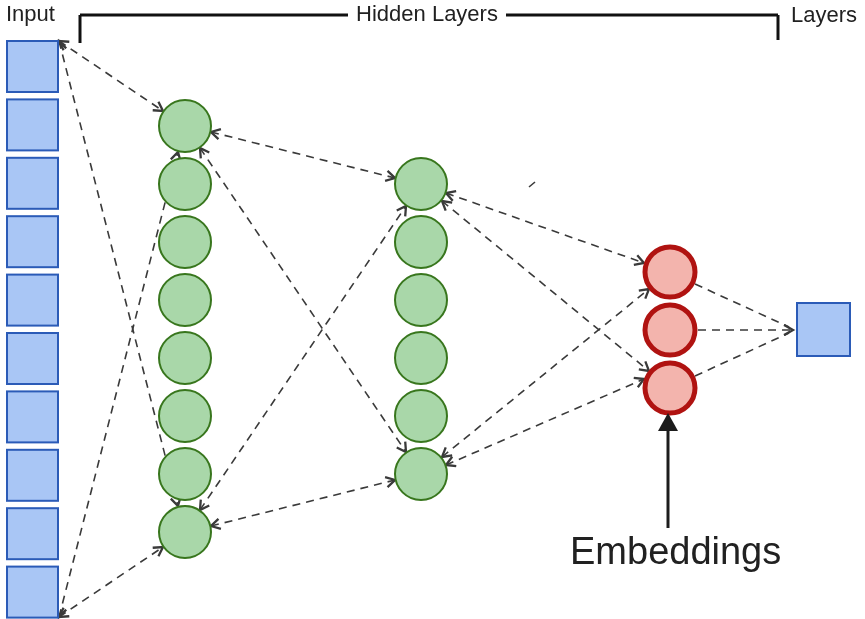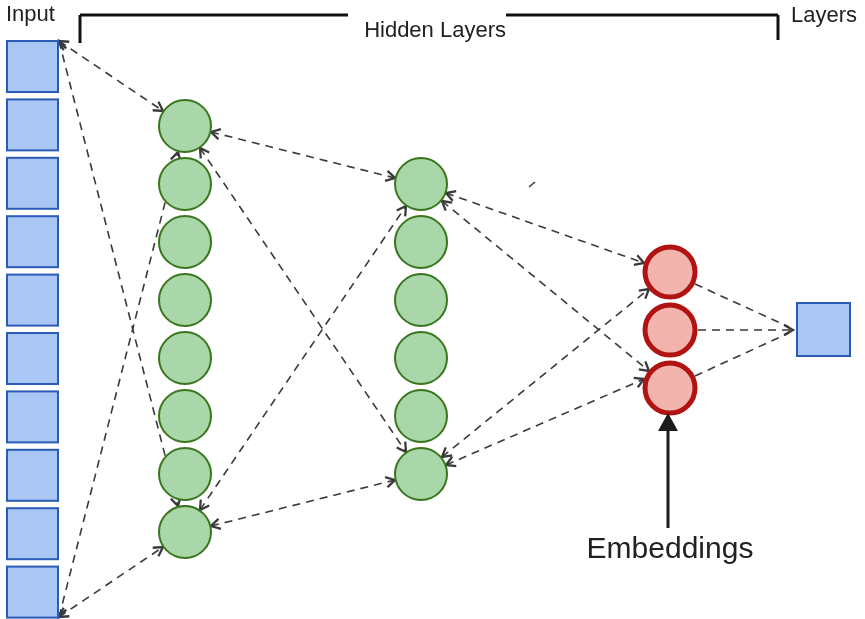--- a/index.html
+++ b/index.html
@@ -14,25 +14,25 @@
   #diagram-svg { position: absolute; left: 0; top: 0; }
   .diagram-label {
     position: absolute;
     color: #212121;
     font-size: 22px;
     line-height: 1.1;
     white-space: nowrap;
     user-select: none;
   }
   #input-label { left: 6px; top: 2px; }
-  #hidden-layers-label { left: 348px; top: 18px; width: 158px; text-align: right; }
+  #hidden-layers-label { left: 348px; top: 2px; width: 158px; text-align: center; }
   #output-label { left: 791px; top: 3px; }
   #embeddings-label {
     left: 570px; top: 531px; width: 200px;
-    text-align: center; font-size: 30px;
+    text-align: center; font-size: 38px;
   }
 </style>
 </head>
 <body>
 
 <div id="stage" style="color: rgb(33, 33, 33);">
 
   <svg id="diagram-svg" width="865" height="619" xmlns="http://www.w3.org/2000/svg">
     <defs>
       <marker id="arrV" viewBox="0 0 10 10" refX="8" refY="5" markerWidth="8" markerHeight="8" orient="auto-start-reverse">

